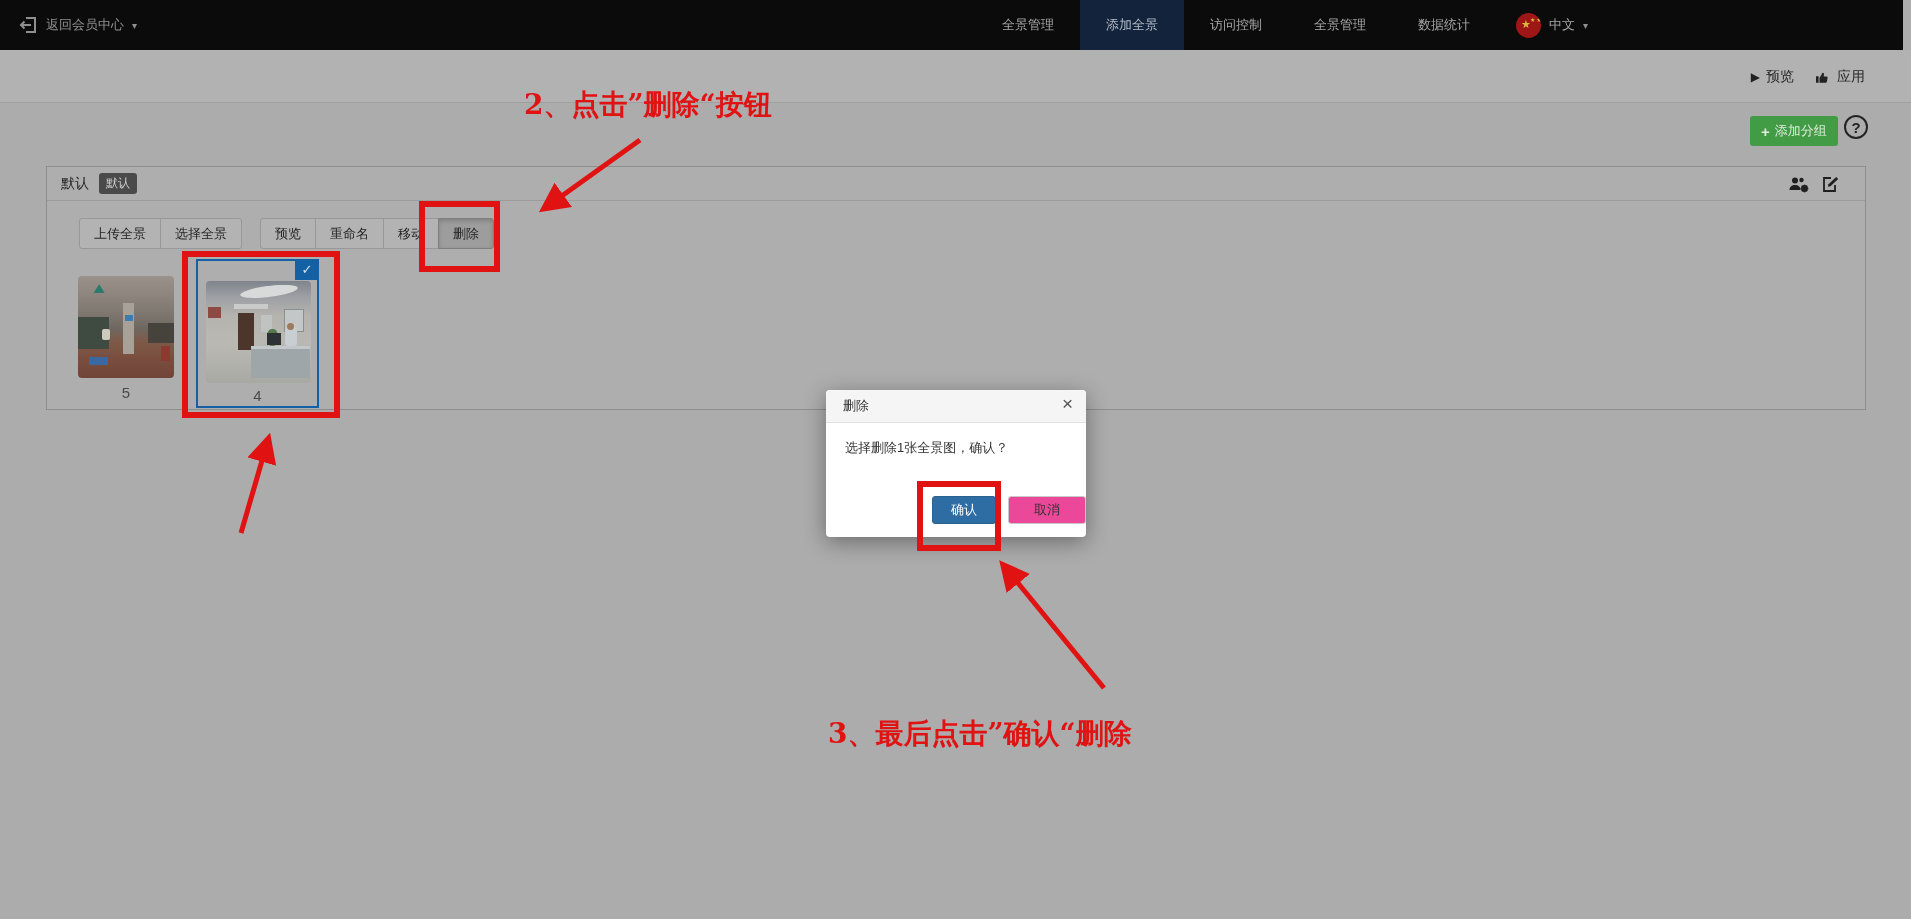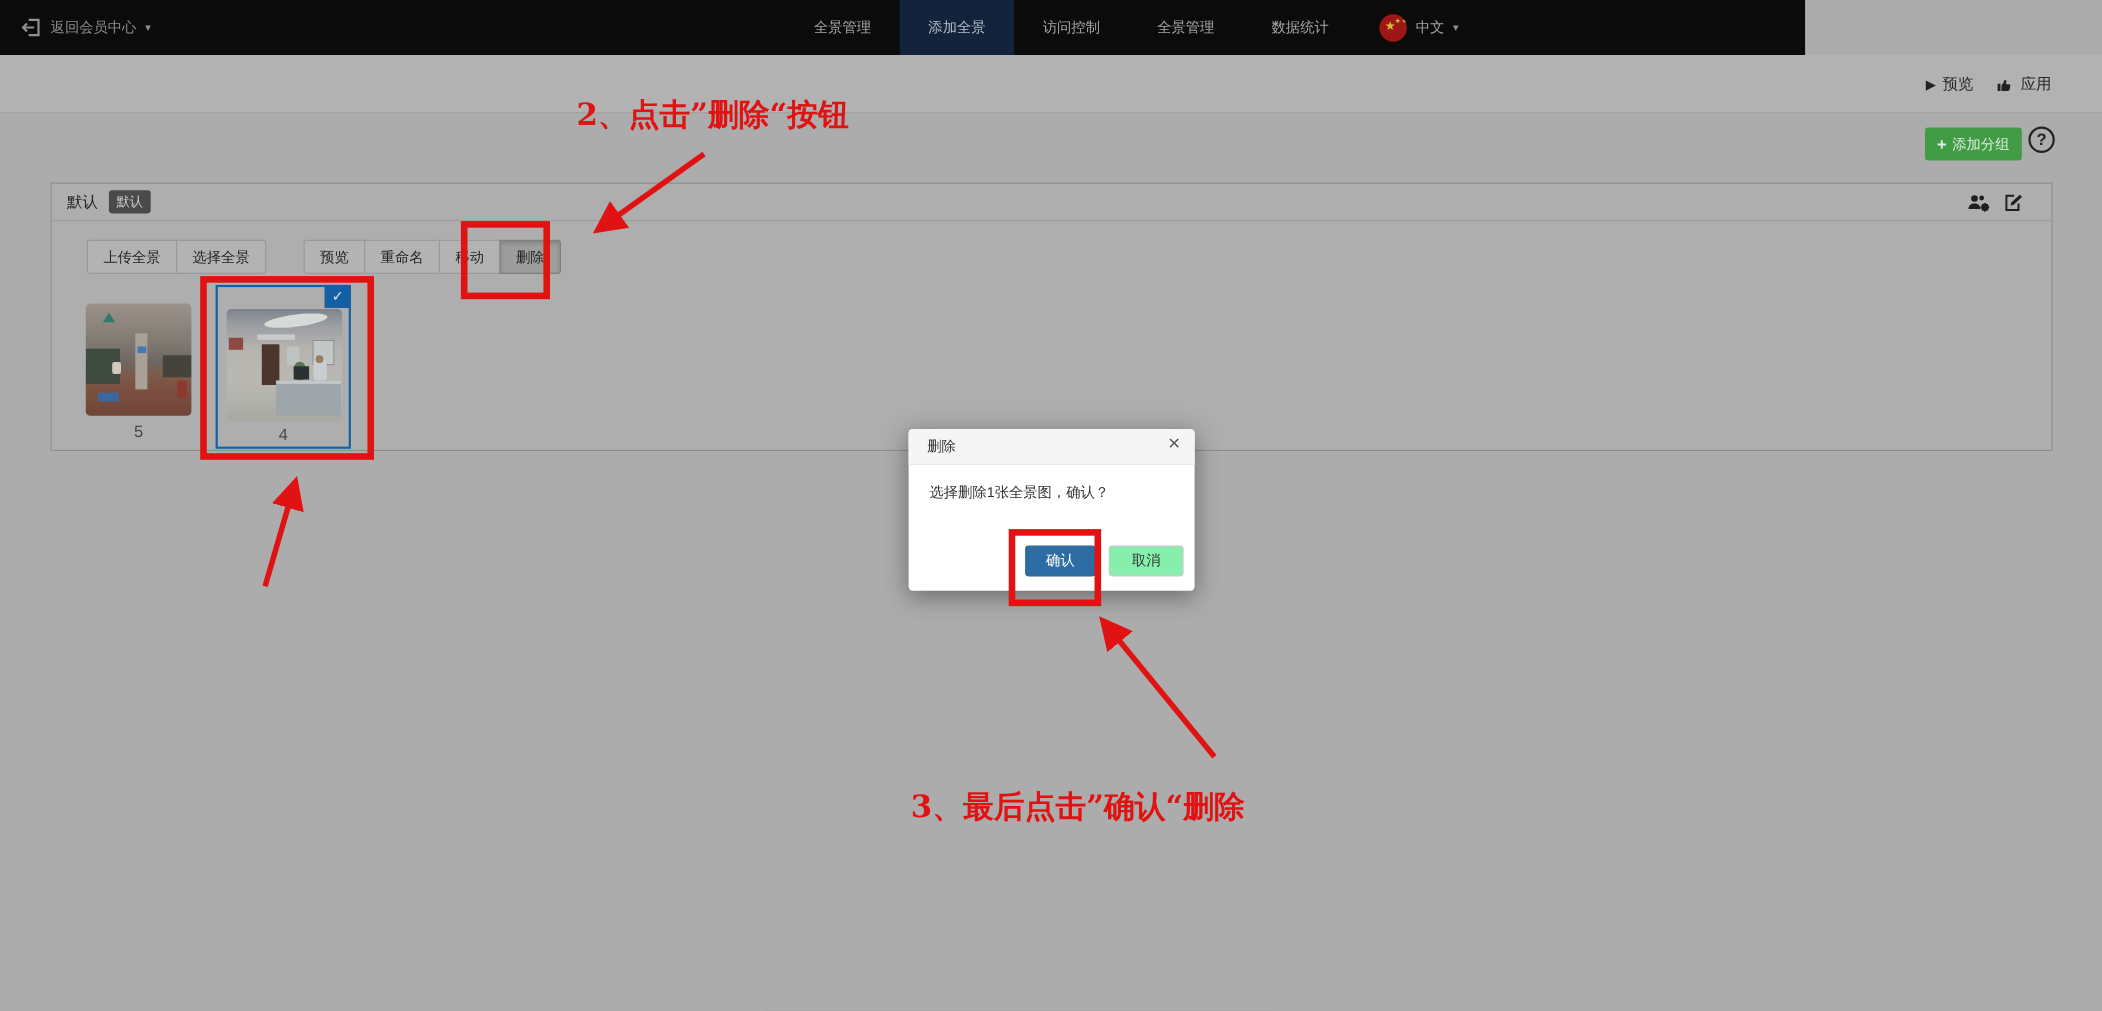--- a/index.html
+++ b/index.html
@@ -4,21 +4,21 @@
 <style>
   * { margin:0; padding:0; box-sizing:border-box; }
   html,body { background:#888; }
   body { font-family:"Liberation Sans", sans-serif; }
   #screen {
     position:relative; width:1911px; height:919px;
     background:#acacac; overflow:hidden;
   }
 
   
-  .navbar { position:absolute; left:0; top:0; width:1641px; height:50px; background:#0b0b0b; }
+  .navbar { position:absolute; left:0; top:0; width:1903px; height:50px; background:#0b0b0b; }
   .back-link { position:absolute; left:18px; top:0; height:50px; display:flex; align-items:center; gap:8px; color:#8f8f8f; font-size:13px; cursor:pointer; }
   .back-link svg { display:block; }
   .caret { font-size:10px; color:#8f8f8f; }
   .nav-menu { position:absolute; right:301px; top:0; height:50px; display:flex; align-items:stretch; }
   .nav-item { display:flex; align-items:center; padding:0 26px; color:#a6a6a6; font-size:13px; cursor:pointer; }
   .nav-item.active { background:#14233c; color:#b3bcc8; }
   .nav-lang { display:flex; align-items:center; gap:8px; padding:0 14px 0 20px; color:#a6a6a6; font-size:13px; cursor:pointer; }
   .flag { width:25px; height:25px; border-radius:50%; background:#9e1716; position:relative; overflow:hidden; }
   .flag .star-big { position:absolute; left:5px; top:6px; color:#d8b93a; font-size:11px; line-height:11px; }
   .flag .star-sm  { position:absolute; left:14px; top:4px; color:#d8b93a; font-size:6px; line-height:6px; letter-spacing:1px; }
@@ -35,21 +35,21 @@
   .help-btn { position:absolute; left:1844px; top:115px; width:24px; height:24px; border:2px solid #232323; border-radius:50%; color:#232323; font-size:15px; font-weight:bold; display:flex; align-items:center; justify-content:center; background:transparent; cursor:pointer; }
 
   
   .panel { position:absolute; left:46px; top:166px; width:1820px; height:244px; border:1px solid #8d8d8d; background:#aeaeae; }
   .panel-header { position:relative; height:34px; border-bottom:1px solid #9c9c9c; display:flex; align-items:center; padding:0 14px; gap:10px; }
   .panel-title { font-size:14px; color:#262626; }
   .panel-badge { background:#4a4a4a; color:#cdcdcd; font-size:12px; padding:2px 7px; border-radius:3px; }
   .panel-header-icons { position:absolute; right:26px; top:0; height:34px; display:flex; align-items:center; gap:12px; }
   .panel-header-icons svg { display:block; cursor:pointer; }
 
-  .toolbar { position:absolute; left:32px; top:51px; display:flex; gap:34px; }
+  .toolbar { position:absolute; left:32px; top:51px; display:flex; gap:18px; }
   .btn-group { display:flex; }
   .tb-btn { height:31px; padding:0 14px; background:#b3b3b3; border:1px solid #989898; color:#242424; font-size:13px; cursor:pointer; margin-left:-1px; }
   .btn-group .tb-btn:first-child { border-radius:3px 0 0 3px; margin-left:0; }
   .btn-group .tb-btn:last-child { border-radius:0 3px 3px 0; }
   .btn-group .tb-btn:only-child { border-radius:3px; }
   .tb-btn.active { background:#9d9d9d; border-color:#7f7f7f; box-shadow:inset 0 2px 4px rgba(0,0,0,.18); }
 
   
   .thumb { position:absolute; text-align:center; }
   .thumb-label { font-size:15px; color:#4a4a4a; margin-top:6px; }
@@ -82,21 +82,21 @@
   .pano4 .sign { position:absolute; left:2%; top:25%; width:12%; height:11%; background:#8c4a42; }
 
   
   .modal { position:absolute; left:826px; top:390px; width:260px; height:147px; background:#ffffff; border-radius:4px; box-shadow:0 5px 22px rgba(0,0,0,.38); z-index:50; }
   .modal-header { position:relative; height:33px; background:#f5f5f5; border-bottom:1px solid #e2e2e2; border-radius:4px 4px 0 0; display:flex; align-items:center; padding:0 17px; }
   .modal-title { font-size:13px; color:#333; }
   .modal-close { position:absolute; right:13px; top:4px; font-size:19px; color:#555; background:none; border:none; cursor:pointer; line-height:1; }
   .modal-body { padding:16px 19px 0 19px; font-size:13px; color:#333; }
   .modal-footer { position:absolute; left:106px; bottom:13px; display:flex; gap:12px; }
   .btn-confirm { width:64px; height:28px; background:#2e6da4; border:1px solid #2a628f; color:#fff; font-size:13px; border-radius:3px; cursor:pointer; }
-  .btn-cancel { width:68px; height:28px; background:#86efac; border:1px solid #c9c9c9; color:#333; font-size:13px; border-radius:3px; cursor:pointer; }
+  .btn-cancel { width:78px; height:28px; background:#ec4899; border:1px solid #c9c9c9; color:#333; font-size:13px; border-radius:3px; cursor:pointer; }
 
   
   .red-box { position:absolute; border:6px solid #e11212; z-index:70; pointer-events:none; }
   #redbox-delete-btn { left:419px; top:201px; width:81px; height:71px; }
   #redbox-thumb { left:182px; top:251px; width:158px; height:167px; }
   #redbox-confirm { left:917px; top:481px; width:84px; height:70px; }
   .anno-text { position:absolute; z-index:80; color:#e01212; font-family:"DejaVu Serif", serif; font-weight:bold; font-size:28px; white-space:nowrap; pointer-events:none; }
   #anno-step2 { left:524px; top:86px; }
   #anno-step1 { left:78px; top:533px; }
   #anno-step3 { left:828px; top:715px; }

